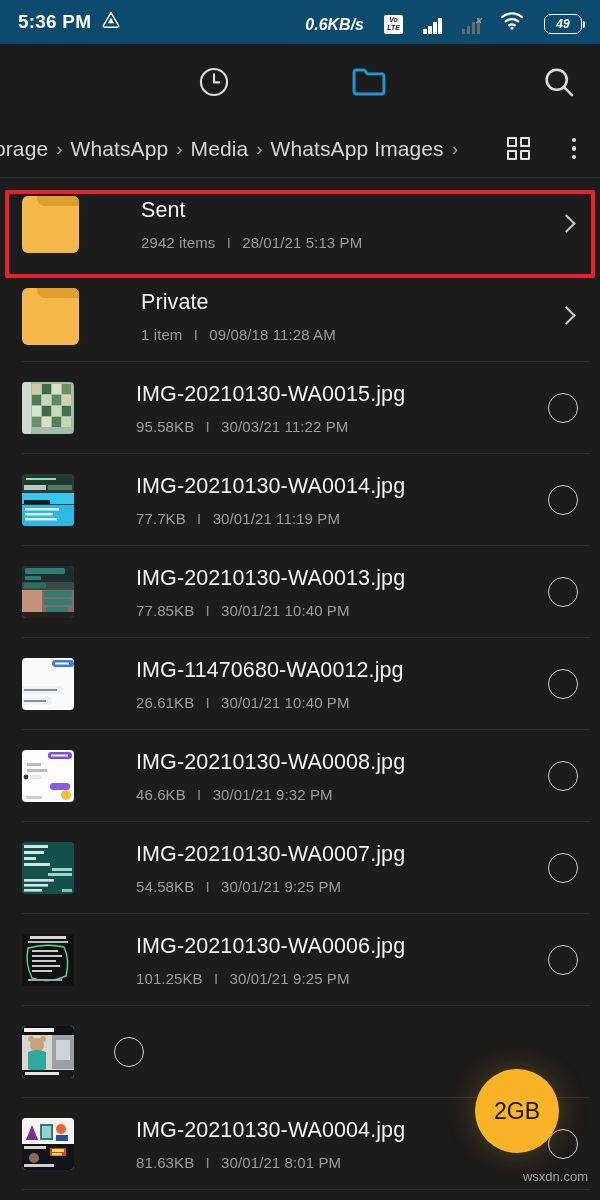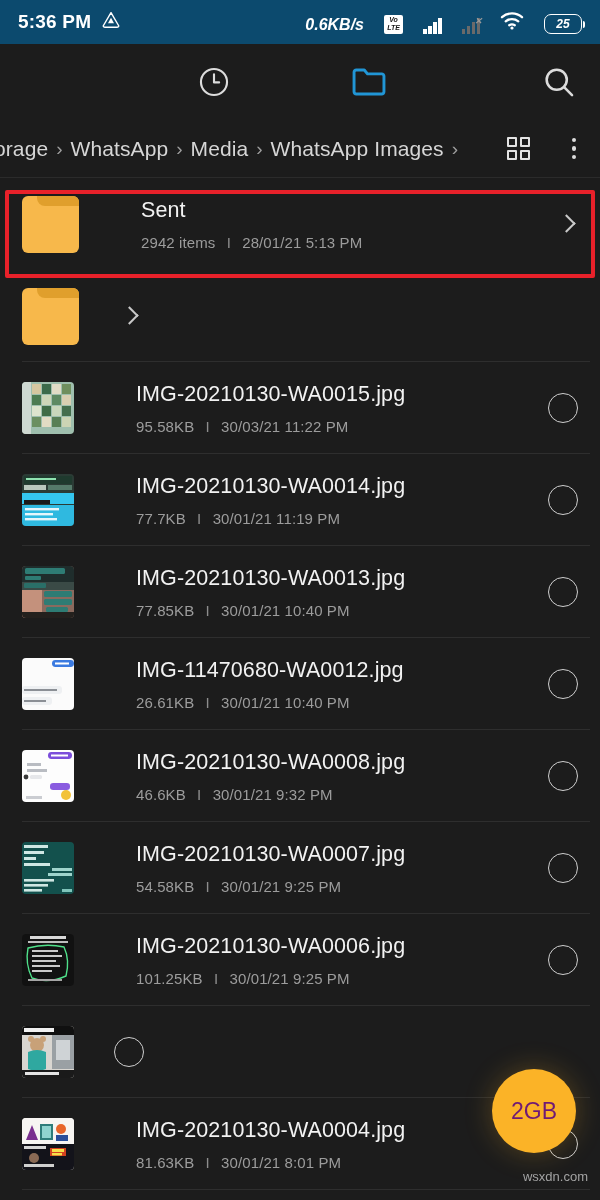--- a/index.html
+++ b/index.html
@@ -122,24 +122,24 @@
   }
 
   
   .highlight-box {
     position: absolute; left: 5px; top: 190px; width: 590px; height: 88px;
     border: 4px solid #e8212a; border-radius: 2px; pointer-events: none; z-index: 5;
   }
 
   
   .fab {
-    position: absolute; right: 24px; bottom: 47px;
+    position: absolute; right: 41px; bottom: 47px;
     width: 84px; height: 84px; border-radius: 50%;
     background: #fbb327; display: flex; align-items: center; justify-content: center;
-    color: #701a75; font-size: 23px; cursor: pointer;
+    color: #0f172a; font-size: 23px; cursor: pointer;
     box-shadow: 0 0 28px rgba(251,179,39,.26);
     z-index: 8;
   }
   .watermark {
     position: absolute; right: 12px; bottom: 16px; color: #a3a3a3;
     font-size: 13px; z-index: 9;
   }
 </style>
 </head>
 <body>
@@ -179,21 +179,21 @@
       </span>
       <span>
         <svg width="24" height="19" viewBox="0 0 24 19">
           <path d="M2 6.2 A15 15 0 0 1 22 6.2" fill="none" stroke="#ffffff" stroke-width="2.3" stroke-linecap="round"></path>
           <path d="M5.7 10.3 A10 10 0 0 1 18.3 10.3" fill="none" stroke="#ffffff" stroke-width="2.3" stroke-linecap="round"></path>
           <path d="M9.2 14.2 A5.2 5.2 0 0 1 14.8 14.2" fill="none" stroke="#ffffff" stroke-width="2.3" stroke-linecap="round"></path>
           <circle cx="12" cy="17" r="1.6" fill="#ffffff"></circle>
         </svg>
       </span>
       <span class="battery">
-        <span>25</span>
+        <span>49</span>
       </span>
     </div>
   </div>
 
   <div class="toolbar">
     <div class="tb-btn tb-hamburger">
       <span></span>
         <span></span>
         <span></span>
     </div>
@@ -253,20 +253,28 @@
           <span>2942 items</span>
           <span class="sep">I</span>
           <span>28/01/21 5:13 PM</span>
         </div>
       </div>
       <div class="chevron"></div>
     </div>
 
     <div class="row divided">
       <div class="folder-icon"></div>
+      <div class="row-text">
+        <div class="row-title">Private</div>
+        <div class="row-sub">
+          <span>1 item</span>
+          <span class="sep">I</span>
+          <span>09/08/18 11:28 AM</span>
+        </div>
+      </div>
       <div class="chevron"></div>
     </div>
 
     <div class="row divided">
       <div class="thumb">
         <svg class="t-layer" viewBox="0 0 52 52" preserveAspectRatio="none">
           <rect width="52" height="52" fill="#9fbfae"></rect>
           <rect x="0" y="0" width="9" height="52" fill="#cfd9d2"></rect>
           <g>
             <rect x="10" y="2" width="9" height="10" fill="#d6c7a0"></rect>

